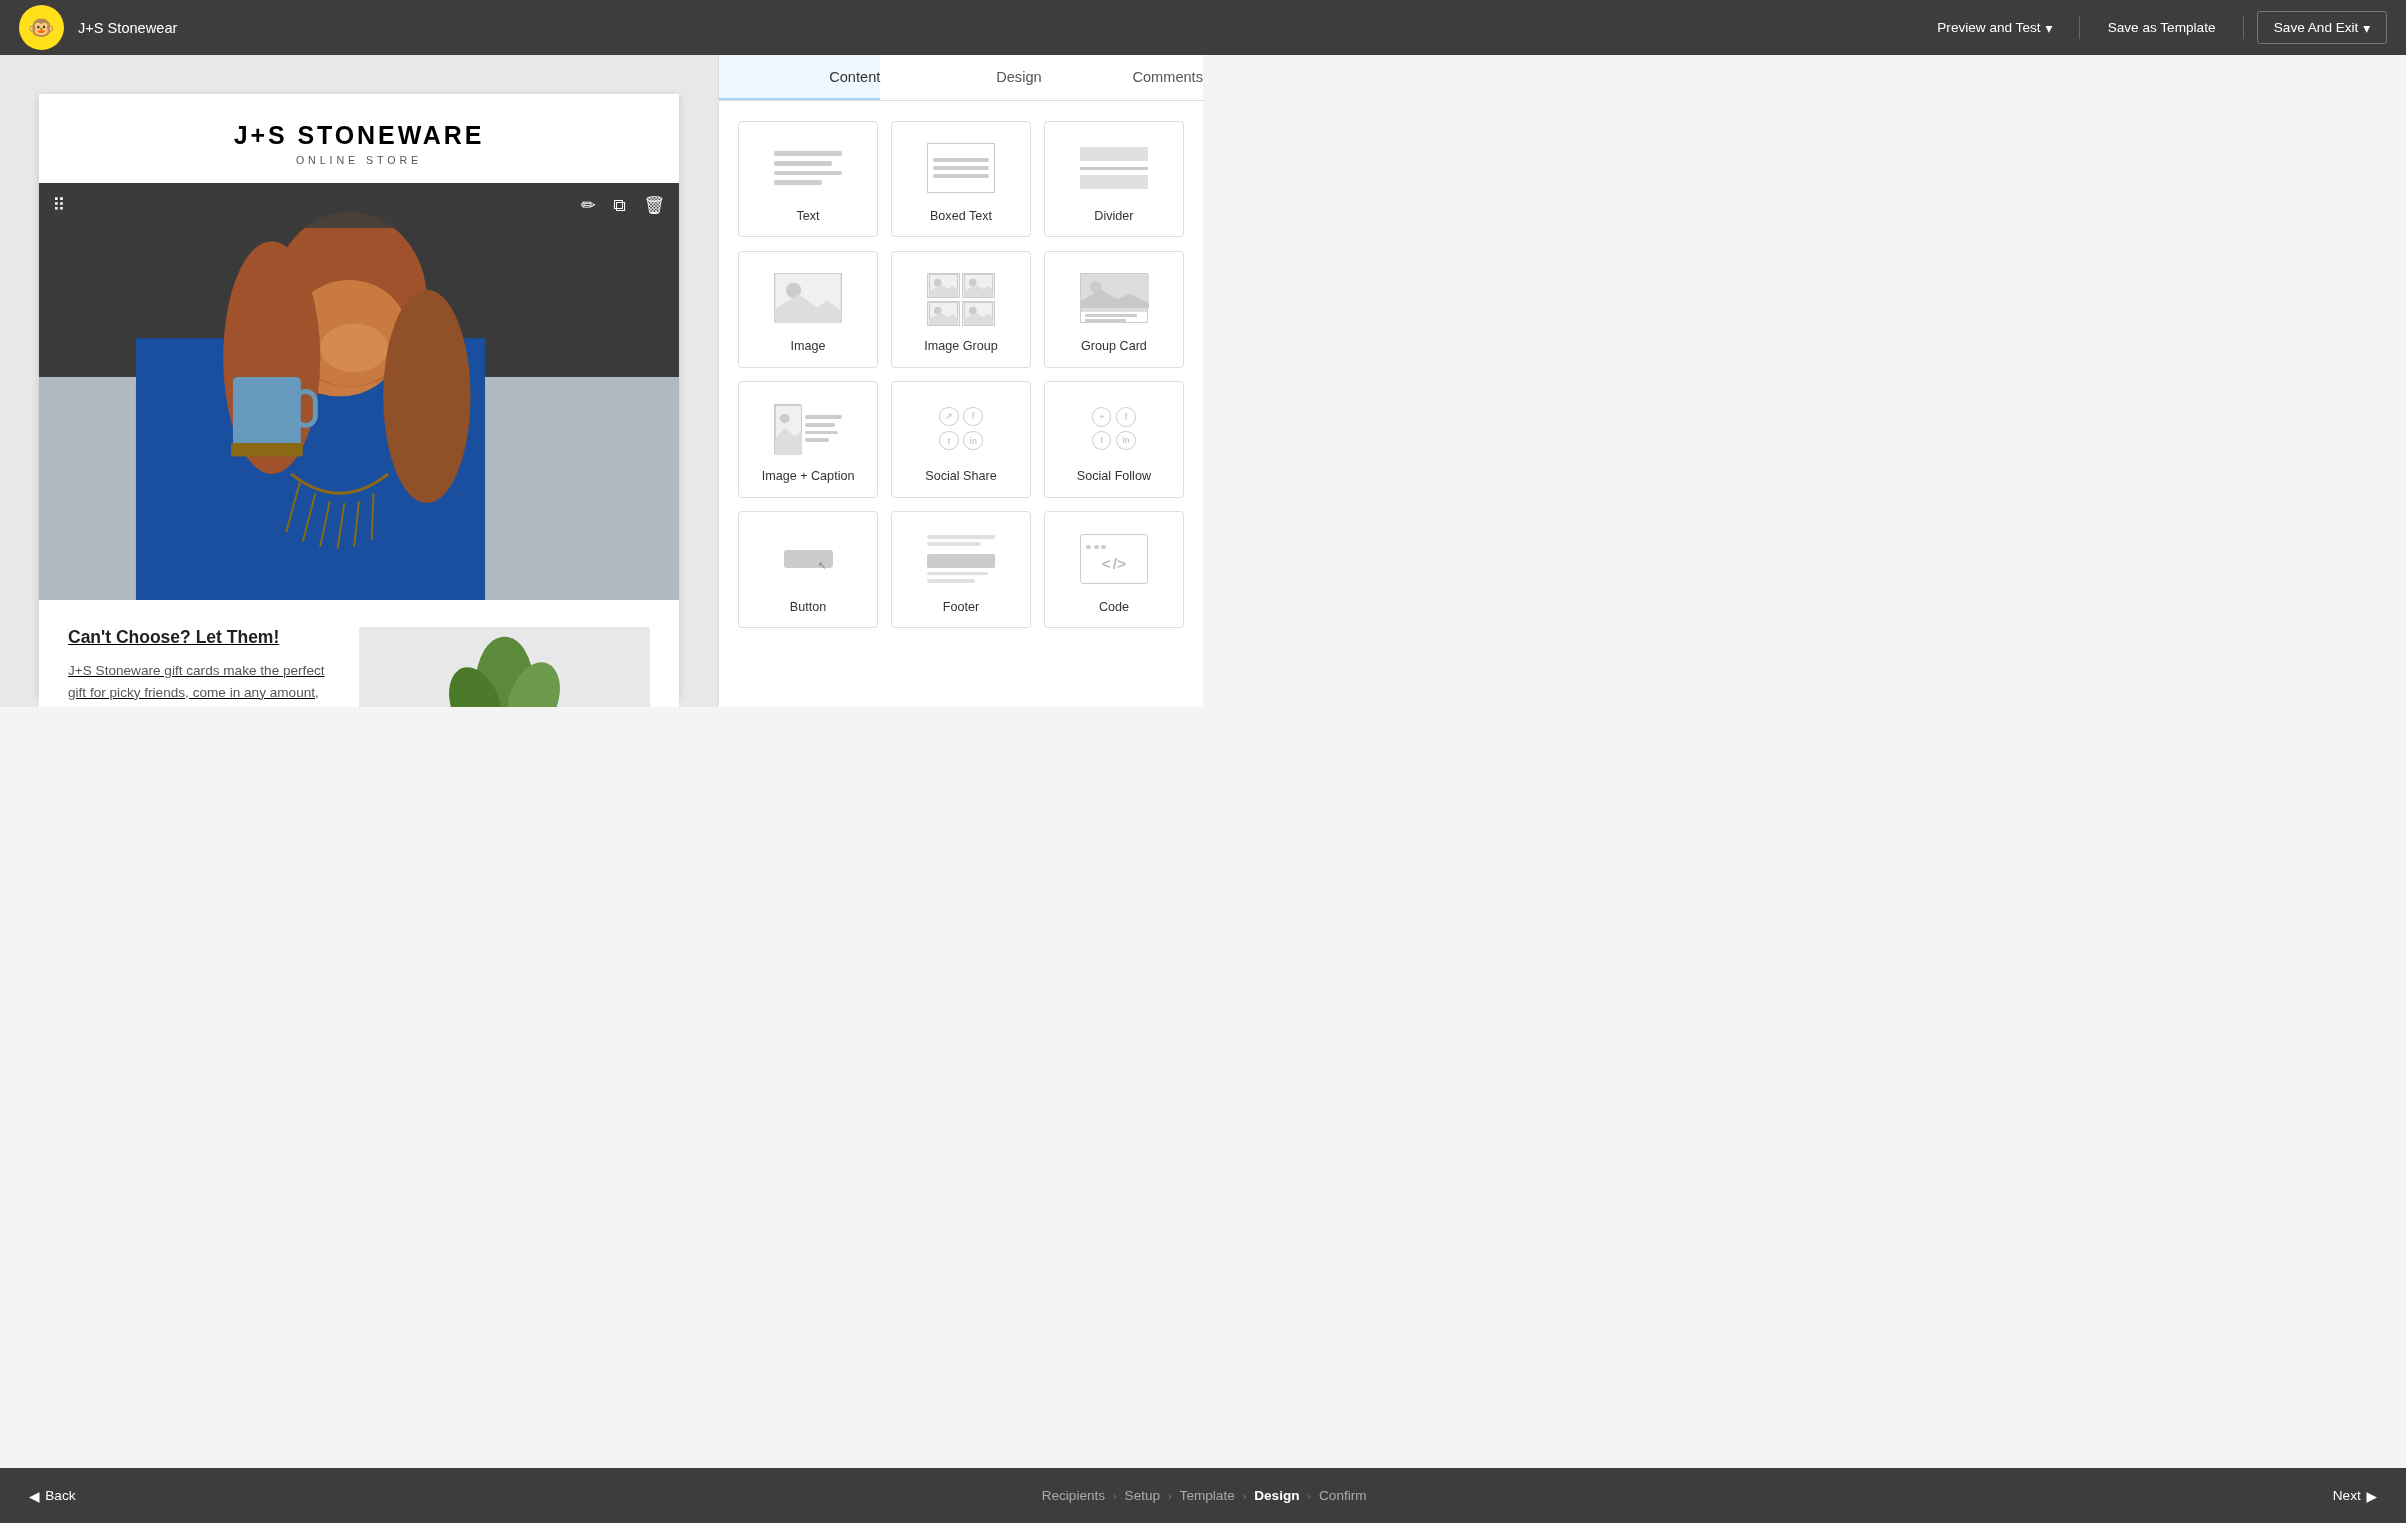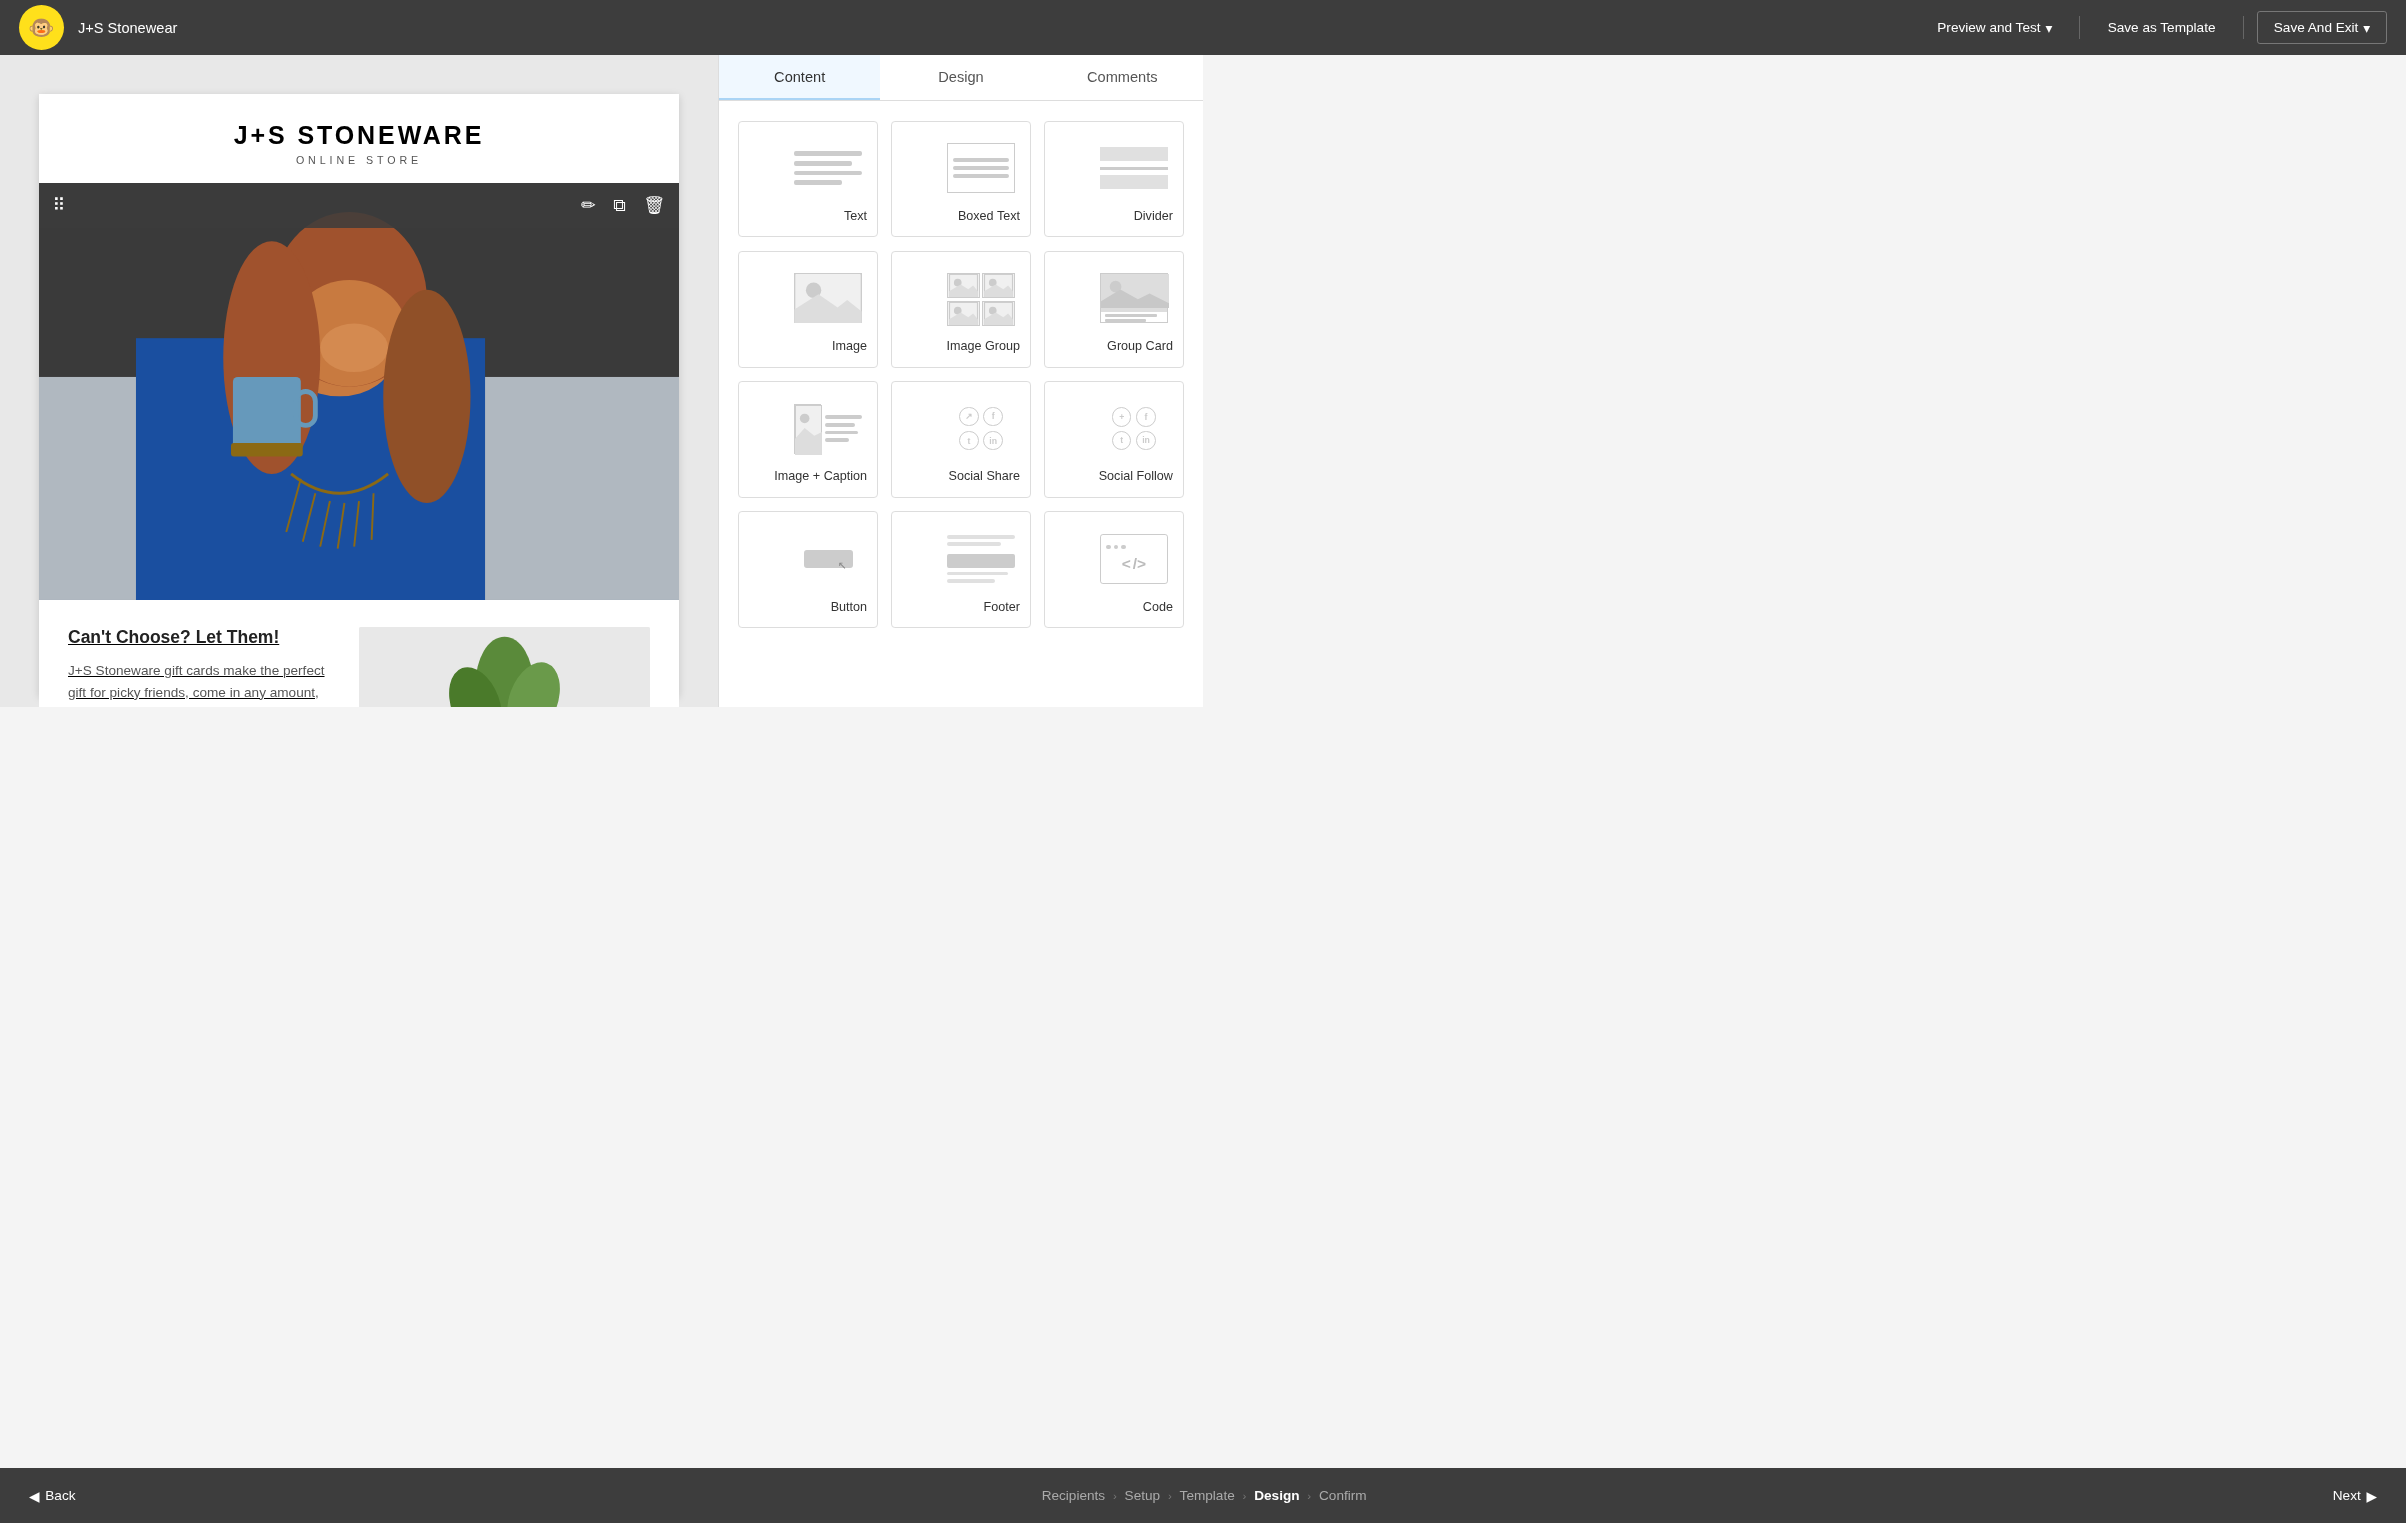--- a/index.html
+++ b/index.html
@@ -135,21 +135,21 @@
       border-left: 1px solid #ddd;
       display: flex;
       flex-direction: column;
     }
     .panel-tabs {
       display: flex;
       border-bottom: 1px solid #ddd;
     }
     .panel-tab {
       flex: 1;
-      text-align: center;
+      text-align: right;
       padding: 13.6px 0;
       font-size: 14.6px;
       color: #555;
       cursor: pointer;
       border-bottom: 2.9px solid transparent;
     }
     .panel-tab.active {
       color: #333;
       border-bottom: 2.9px solid #aad4f5;
       background: #f0f8ff;
@@ -165,21 +165,21 @@
       display: grid;
       grid-template-columns: repeat(3, 1fr);
       gap: 13.6px;
     }
     .block-item {
       border: 1px solid #ddd;
       border-radius: 3.9px;
       padding: 17.5px 9.7px 13.6px;
       display: flex;
       flex-direction: column;
-      align-items: flex-end;
+      align-items: center;
       gap: 11.6px;
       cursor: pointer;
       background: #fff;
       transition: border-color 0.15s;
     }
     .block-label { font-size: 12.6px; color: #333; }
     .block-icon {
       width: 78px;
       height: 58px;
       display: flex;

